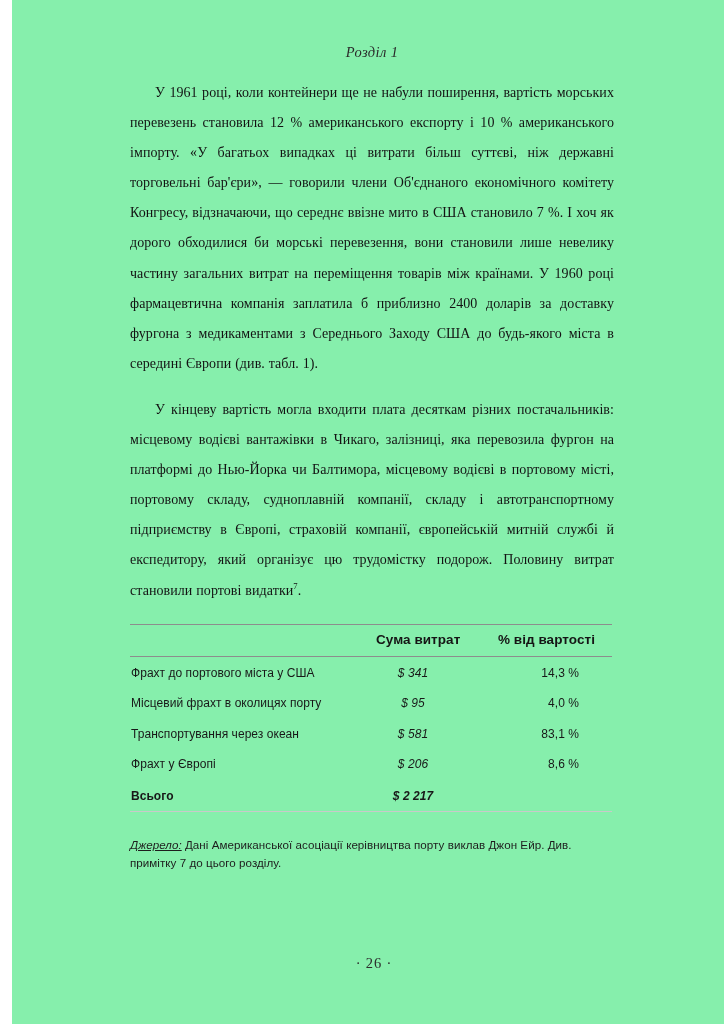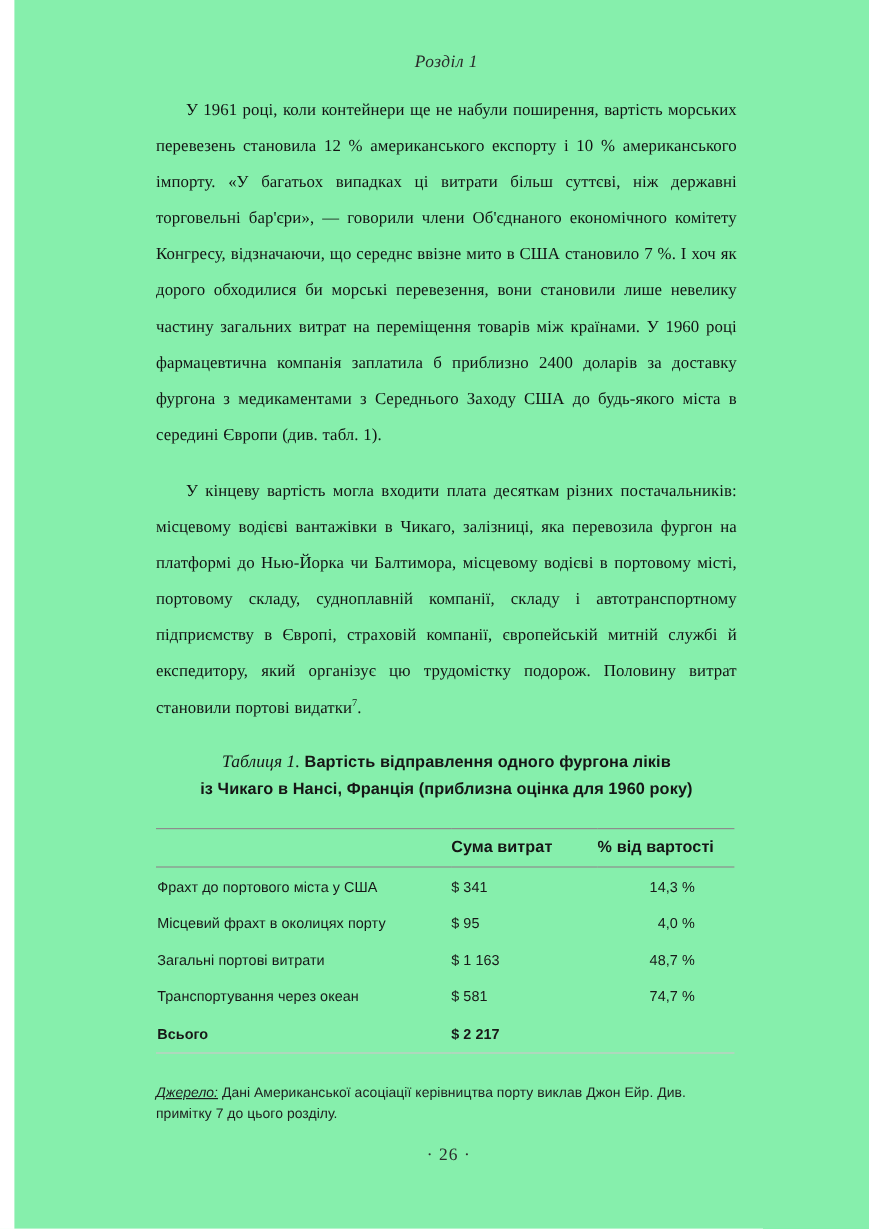--- a/index.html
+++ b/index.html
@@ -85,21 +85,20 @@
     padding: 0 6px;
   }
   .table-caption .cap-num {
     font-weight: 400;
     font-style: italic;
     font-family: "Liberation Serif", "DejaVu Serif", serif;
     font-size: 14.6px;
   }
 
   table.cost-table {
-    margin-top: 21px;
     width: 482px;
     border-collapse: collapse;
     table-layout: fixed;
   }
 
   table.cost-table thead th {
     font-size: 13.5px;
     font-weight: 700;
     color: #151515;
     padding: 7px 0 9px 0;
@@ -118,21 +117,21 @@
 
   table.cost-table tbody td {
     font-size: 12px;
     color: #181818;
     padding: 8.6px 0 8.0px 0;
     vertical-align: baseline;
     letter-spacing: 0.004em;
     white-space: nowrap;
   }
   table.cost-table tbody td.col-label { text-align: left; padding-left: 1px; }
-  table.cost-table tbody td.col-amount { text-align: left; padding-right: 48px; }
+  table.cost-table tbody td.col-amount { text-align: center; padding-right: 48px; font-style: italic; }
   table.cost-table tbody td.col-pct    { text-align: right; padding-right: 33px; }
 
   table.cost-table tbody tr.total-row td {
     font-weight: 700;
     padding-top: 9.5px;
     padding-bottom: 8px;
   }
   table.cost-table tbody tr.total-row td.col-label,
   table.cost-table tbody tr.total-row td.col-amount,
   table.cost-table tbody tr.total-row td.col-pct {
@@ -176,26 +175,20 @@
   <div class="body-block">
 
     <p class="para"><span>У 1961 році, коли контейнери ще не набули поширення, вартість морських перевезень становила 12 % американського експорту і 10 % американського імпорту. «У багатьох випадках ці витрати більш суттєві, ніж державні торговельні бар'єри», — говорили члени Об'єднаного економічного комітету Конгресу, відзначаючи, що середнє ввізне мито в США становило 7 %. І хоч як дорого обходилися би морські перевезення, вони становили лише невелику частину загальних витрат на переміщення товарів між країнами. У 1960 році фармацевтична компанія заплатила б приблизно 2400 доларів за доставку фургона з медикаментами з Середнього Заходу США до будь-якого міста в середині Європи (див. табл. 1).</span></p>
 
     <p class="para"><span>У кінцеву вартість могла входити плата десяткам різних постачальників: місцевому водієві вантажівки в Чикаго, залізниці, яка перевозила фургон на платформі до Нью-Йорка чи Балтимора, місцевому водієві в портовому місті, портовому складу, судноплавній компанії, складу і автотранспортному підприємству в Європі, страховій компанії, європейській митній службі й експедитору, який організує цю трудомістку подорож. Половину витрат становили портові видатки</span><sup class="fn">7</sup><span>.</span></p>
 
   </div>
 
   <div class="table-wrap">
 
-    <div class="table-caption">
-      <span class="cap-num">Таблиця 1.</span>
-      <span>Вартість відправлення одного фургона ліків</span>
-      <br>
-      <span>із Чикаго в Нансі, Франція (приблизна оцінка для 1960 року)</span>
-    </div>
 
     <table class="cost-table">
       <colgroup>
         <col style="width:246px">
         <col style="width:122px">
         <col style="width:114px">
       </colgroup>
       <thead>
         <tr>
           <th class="col-label"></th>
@@ -208,28 +201,28 @@
           <td class="col-label">Фрахт до портового міста у США</td>
           <td class="col-amount">$ 341</td>
           <td class="col-pct">14,3 %</td>
         </tr>
         <tr>
           <td class="col-label">Місцевий фрахт в околицях порту</td>
           <td class="col-amount">$ 95</td>
           <td class="col-pct">4,0 %</td>
         </tr>
         <tr>
-          <td class="col-label">Загальні портові витрати</td>
-          <td class="col-amount">$ 1 163</td>
-          <td class="col-pct">48,7 %</td>
-        </tr>
-        <tr>
           <td class="col-label">Транспортування через океан</td>
           <td class="col-amount">$ 581</td>
-          <td class="col-pct">74,7 %</td>
+          <td class="col-pct">83,1 %</td>
+        </tr>
+        <tr>
+          <td class="col-label">Фрахт у Європі</td>
+          <td class="col-amount">$ 206</td>
+          <td class="col-pct">8,6 %</td>
         </tr>
         <tr class="total-row">
           <td class="col-label">Всього</td>
           <td class="col-amount">$ 2 217</td>
           <td class="col-pct"></td>
         </tr>
       </tbody>
     </table>
 
     <div class="table-source"><span class="src-label">Джерело:</span><span> Дані Американської асоціації керівництва порту виклав Джон Ейр. Див. примітку 7 до цього розділу.</span></div>

